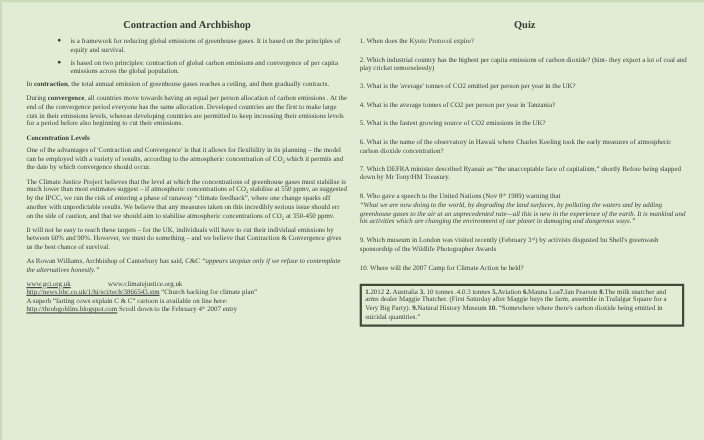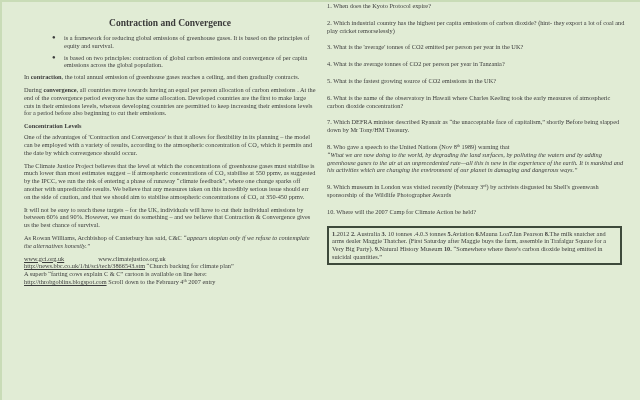--- a/index.html
+++ b/index.html
@@ -35,41 +35,42 @@
       font-size: 6.3px; line-height: 7.8px;
     }
     .answers .n { font-weight: bold; }
   </style>
 </head>
 <body>
 
 <div class="page">
 
   <div class="col left">
-    <h1>Contraction and Convergence</h1>
+    <h1>Contraction and Archbishop</h1>
     <ul>
       <li><span class="bullet">●</span><span>is a framework for reducing global emissions of greenhouse gases. It is based on the principles of equity and survival.</span></li>
       <li><span class="bullet">●</span><span>is based on two principles: contraction of global carbon emissions and convergence of per capita emissions across the global population.</span></li>
     </ul>
     <p><span>In </span><span class="bold">contraction</span><span>, the total annual emission of greenhouse gases reaches a ceiling, and then gradually contracts.</span></p>
     <p><span>During </span><span class="bold">convergence</span><span>, all countries move towards having an equal per person allocation of carbon emissions . At the end of the convergence period everyone has the same allocation. Developed countries are the first to make large cuts in their emissions levels, whereas developing countries are permitted to keep increasing their emissions levels for a period before also beginning to cut their emissions.</span></p>
     <div class="subhead">Concentration Levels</div>
     <p>One of the advantages of 'Contraction and Convergence' is that it allows for flexibility in its planning – the model can be employed with a variety of results, according to the atmospheric concentration of CO₂ which it permits and the date by which convergence should occur.</p>
     <p>The Climate Justice Project believes that the level at which the concentrations of greenhouse gases must stabilise is much lower than most estimates suggest – if atmospheric concentrations of CO₂ stabilise at 550 ppmv, as suggested by the IPCC, we run the risk of entering a phase of runaway “climate feedback”, where one change sparks off another with unpredictable results. We believe that any measures taken on this incredibly serious issue should err on the side of caution, and that we should aim to stabilise atmospheric concentrations of CO₂ at 350-450 ppmv.</p>
     <p>It will not be easy to reach these targets – for the UK, individuals will have to cut their individual emissions by between 60% and 90%. However, we must do something – and we believe that Contraction &amp; Convergence gives us the best chance of survival.</p>
     <p><span>As Rowan Williams, Archbishop of Canterbury has said, C&amp;C  </span><span class="ital">“appears utopian only if we refuse to contemplate the alternatives honestly.”</span></p>
     <div class="links">
       <p><span class="link">www.gci.org.uk</span><span style="display:inline-block;width:34px"></span><span>www.climatejustice.org.uk</span></p>
       <p><span class="link">http://news.bbc.co.uk/1/hi/sci/tech/3866543.stm</span><span> “Church backing for climate plan”</span></p>
       <p>A superb “farting cows explain C &amp; C” cartoon is available on line here:</p>
       <p><span class="link">http://throbgoblins.blogspot.com</span><span> Scroll down to  the February 4ᵗʰ 2007 entry</span></p>
     </div>
   </div>
 
   <div class="col right">
+    <h1>Quiz</h1>
     <p class="q">1.  When does the Kyoto Protocol expire?</p>
     <p class="q">2. Which industrial country has the highest per capita emissions of carbon dioxide? (hint- they export a lot of coal and play cricket remorselessly)</p>
     <p class="q">3.  What is the 'average' tonnes of CO2 emitted per person per year in the UK?</p>
     <p class="q">4. What is the average tonnes of CO2 per person per year in Tanzania?</p>
     <p class="q">5. What is the fastest growing source of CO2 emissions in the UK?</p>
     <p class="q">6.  What is the name of the observatory in Hawaii where  Charles Keeling took the early measures of atmospheric carbon dioxide concentration?</p>
     <p class="q">7. Which DEFRA minister described Ryanair as “the unacceptable face of capitalism,”  shortly Before being slapped down by Mr Tony/HM Treasury.</p>
     <p class="q"><span>8. Who gave a speech to the United Nations (Nov 8ᵗʰ 1989) warning that</span><br><span class="ital">“What we are now doing to the world, by degrading the land surfaces, by polluting the waters and by adding greenhouse gases to the air at an unprecedented rate—all this is new in the experience of the earth. It is mankind and his activities which are changing the environment of our planet in damaging and dangerous ways.”</span></p>
     <p class="q">9.  Which museum in London was visited recently (February  3ʳᵈ) by activists disgusted bu Shell's greenwash sponsorship of the Wildlife Photographer Awards</p>
     <p class="q">10.  Where will the 2007 Camp for Climate Action be held?</p>

